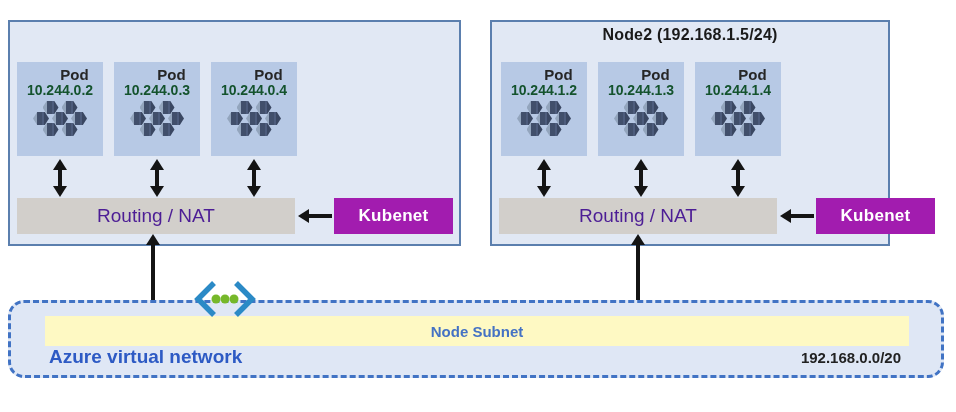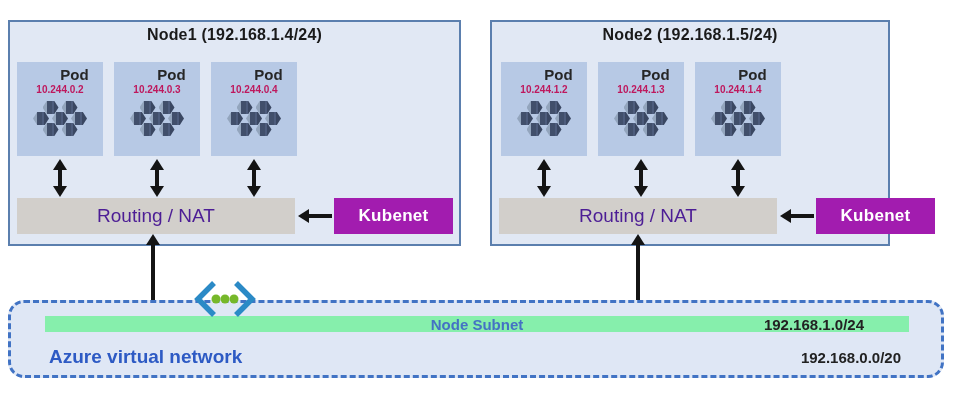--- a/index.html
+++ b/index.html
@@ -6,21 +6,21 @@
   body{font-family:"Liberation Sans", sans-serif;}
   .stage{position:relative;width:956px;height:412px;background:#ffffff;overflow:hidden;}
 
   
   .node{position:absolute;top:20px;height:226px;background:#e1e8f4;border:2px solid #5b7fae;box-sizing:border-box;}
   .node-title{position:absolute;left:0;right:0;top:4px;text-align:center;font-size:16px;font-weight:600;color:#1a1a1a;letter-spacing:.2px;}
 
   
   .pod{position:absolute;top:40px;width:86px;height:94px;background:#b7c9e5;text-align:center;}
   .pod-name{font-size:15px;font-weight:700;color:#262626;margin-top:5px;line-height:16px;padding-left:29px;}
-  .pod-ip{font-size:10px;font-weight:600;color:#be185d;line-height:14px;}
+  .pod-ip{font-size:14px;font-weight:600;color:#14532d;line-height:14px;}
   .pod-icon{display:flex;flex-direction:column;align-items:center;margin-top:4px;}
   .hexrow{display:flex;gap:3px;justify-content:center;}
   .hexrow + .hexrow{margin-top:-2px;}
   .hex{width:16px;height:13px;clip-path:polygon(26% 0,74% 0,100% 50%,74% 100%,26% 100%,0 50%);
        background:linear-gradient(90deg,#93a5bd 0 22%,#414f6b 22% 55%,#4d5c7c 55% 70%,#3a4762 70%);}
 
   
   .routing{position:absolute;left:7px;top:176px;width:278px;height:36px;background:#d2cfcb;
            display:flex;align-items:center;justify-content:center;font-size:19px;font-weight:500;color:#4c1d95;}
   .kubenet{position:absolute;left:324px;top:176px;width:119px;height:36px;background:#a21caf;
@@ -31,34 +31,33 @@
   .varrow .shaft{width:4px;flex:1;background:#141414;}
   .head-up{width:0;height:0;border-left:7px solid transparent;border-right:7px solid transparent;border-bottom:11px solid #141414;}
   .head-down{width:0;height:0;border-left:7px solid transparent;border-right:7px solid transparent;border-top:11px solid #141414;}
   .harrow{position:absolute;height:14px;display:flex;align-items:center;}
   .head-left{width:0;height:0;border-top:7px solid transparent;border-bottom:7px solid transparent;border-right:11px solid #141414;}
   .harrow .shaft-h{height:4px;flex:1;background:#141414;}
 
   
   .vnet{position:absolute;left:8px;top:300px;width:936px;height:78px;background:#dfe7f5;
         border:3px dashed #4173c4;border-radius:16px;box-sizing:border-box;}
-  .subnet-bar{position:absolute;left:34px;top:13px;width:864px;height:16px;background:#86efac;}
+  .subnet-bar{position:absolute;left:34px;top:13px;width:864px;height:30px;background:#fef9c3;}
   .subnet-label{position:absolute;left:50%;top:50%;transform:translate(-50%,-50%);font-size:15px;font-weight:700;color:#4472c4;white-space:nowrap;}
   .subnet-cidr{position:absolute;right:45px;top:50%;transform:translateY(-50%);font-size:15px;font-weight:600;color:#222222;}
   .vnet-label{position:absolute;left:38px;bottom:7px;font-size:19px;font-weight:700;color:#2d5ac4;margin-top:36px;}
   .vnet-cidr{position:absolute;right:40px;bottom:9px;font-size:15px;font-weight:600;color:#222222;}
   .vnet-icon{position:absolute;left:193px;top:279px;width:64px;height:40px;}
 </style>
 </head>
 <body>
 
 <div class="stage">
 
   <section class="node" style="left:8px;width:453px;">
-    <div class="node-title">Node1 (192.168.1.4/24)</div>
 
     <div class="pod" style="left:7px;">
       <div class="pod-name">Pod</div>
       <div class="pod-ip">10.244.0.2</div>
       <div class="pod-icon">
         <span class="hexrow">
             <span class="hex"></span>
             <span class="hex"></span>
           </span>
         <span class="hexrow">
@@ -227,21 +226,20 @@
   </div>
   <div class="varrow" style="left:631px;top:234px;height:84px;">
     <span class="head-up"></span>
       <span class="shaft"></span>
       <span class="head-down"></span>
   </div>
 
   <div class="vnet">
     <div class="subnet-bar">
       <span class="subnet-label">Node Subnet</span>
-      <span class="subnet-cidr">192.168.1.0/24</span>
     </div>
     <div class="vnet-label">Azure virtual network</div>
     <div class="vnet-cidr">192.168.0.0/20</div>
   </div>
 
   <svg class="vnet-icon" viewBox="0 0 64 40" xmlns="http://www.w3.org/2000/svg">
     <polyline points="21,4 5,20 21,36" fill="none" stroke="#2b8ac6" stroke-width="5.5"></polyline>
     <polyline points="43,4 59,20 43,36" fill="none" stroke="#2b8ac6" stroke-width="5.5"></polyline>
     <circle cx="23" cy="20" r="4.5" fill="#76b82a"></circle>
     <circle cx="32" cy="20" r="4.5" fill="#76b82a"></circle>

